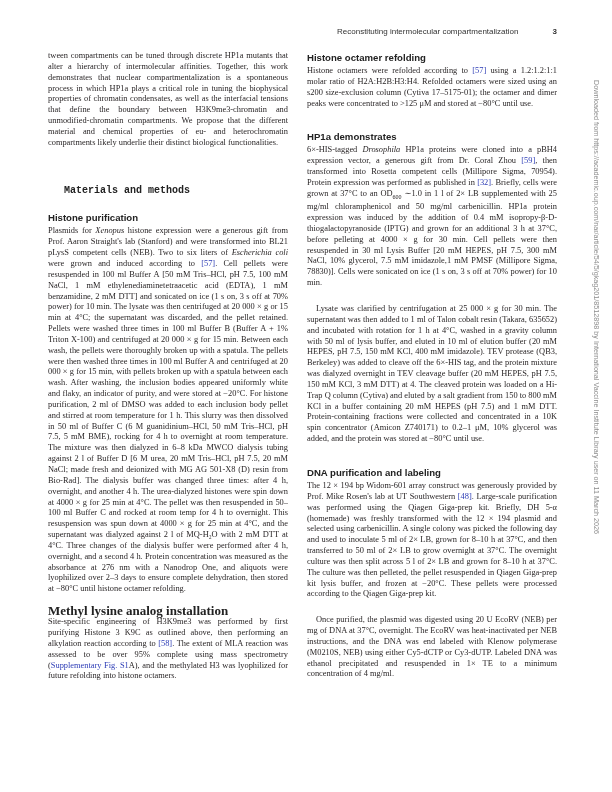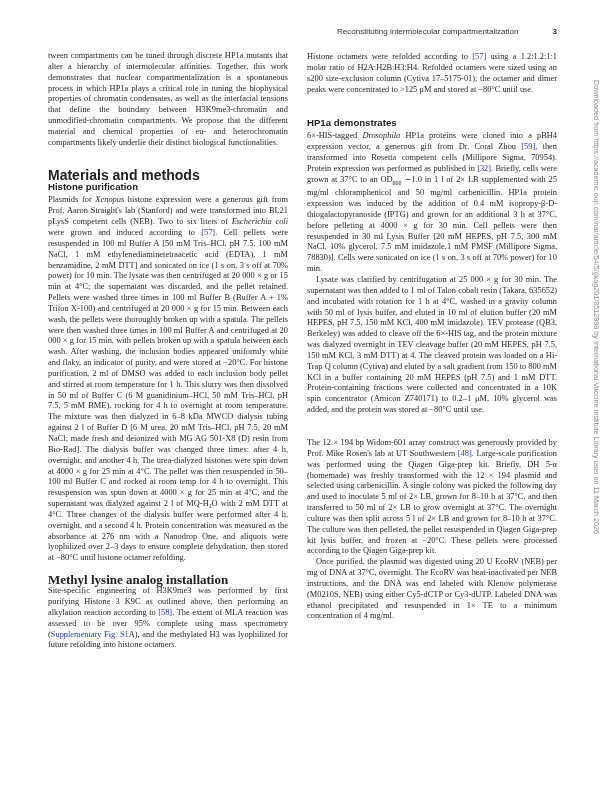--- a/index.html
+++ b/index.html
@@ -4,22 +4,22 @@
 <style>
   html, body { margin: 0; padding: 0; background: #ffffff; }
   body { width: 612px; height: 792px; position: relative; overflow: hidden; color: #231f20; }
   .header { position: absolute; top: 27px; left: 331px; width: 226px; font-family: "Liberation Sans", sans-serif; font-size: 8px; color: #333; }
   .header .title { position: absolute; left: 6px; top: 0; }
   .header .pageno { position: absolute; right: 0; top: 0; font-weight: bold; }
   .col { position: absolute; top: 51px; font-family: "Liberation Serif", serif; font-size: 8.4px; line-height: 10.85px; text-align: justify; hyphens: auto; }
   .col-left { left: 48px; width: 240px; }
   .col-right { left: 307px; width: 250px; top: 52px; }
   p { margin: 0; font-family: Liberation Serif, serif; }
-  p.indent { text-indent: 9px; }
-  .sec { font-family: Liberation Sans, sans-serif; font-weight: bold; font-size: 14px; color: #222; margin: 0; }
+  p.indent { text-indent: 9px; margin-top: 15px; }
+  .sec { font-family: Liberation Mono, monospace; font-weight: bold; font-size: 10px; color: #222; margin: 16px; }
   .subsec { font-family: "Liberation Sans", sans-serif; font-size: 9.6px; color: #222; margin: 0 0 2px 0; line-height: 12px; }
   .subsubsec { font-family: "Liberation Serif", serif; font-weight: bold; font-size: 13px; color: #222; margin: 0 0 1px 0; line-height: 11px; }
   .ref { color: #2b3bb5; }
   i { font-style: italic; }
   .watermark { position: absolute; left: 590px; top: 80px; width: 12px; height: 620px; }
   .watermark span { position: absolute; left: 0; top: 0; transform-origin: 0 0; transform: translate(11px, 0) rotate(90deg); white-space: nowrap; font-family: "Liberation Sans", sans-serif; font-size: 7.2px; color: #8c8c8c; }
 </style>
 </head>
 <body>
 
@@ -35,27 +35,29 @@
   <h2 class="sec">Materials and methods</h2>
   <h3 class="subsec" style="margin-top:1px;">Histone purification</h3>
   <p><span>Plasmids for </span><i>Xenopus</i><span> histone expression were a generous gift from Prof. Aaron Straight's lab (Stanford) and were transformed into BL21 pLysS competent cells (NEB). Two to six liters of </span><i>Escherichia coli</i><span> were grown and induced according to </span><a class="ref">[57]</a><span>. Cell pellets were resuspended in 100 ml Buffer A [50 mM Tris–HCl, pH 7.5, 100 mM NaCl, 1 mM ethylenediaminetetraacetic acid (EDTA), 1 mM benzamidine, 2 mM DTT] and sonicated on ice (1 s on, 3 s off at 70% power) for 10 min. The lysate was then centrifuged at 20 000 × g or 15 min at 4°C; the supernatant was discarded, and the pellet retained. Pellets were washed three times in 100 ml Buffer B (Buffer A + 1% Triton X-100) and centrifuged at 20 000 × g for 15 min. Between each wash, the pellets were thoroughly broken up with a spatula. The pellets were then washed three times in 100 ml Buffer A and centrifuged at 20 000 × g for 15 min, with pellets broken up with a spatula between each wash. After washing, the inclusion bodies appeared uniformly white and flaky, an indicator of purity, and were stored at −20°C. For histone purification, 2 ml of DMSO was added to each inclusion body pellet and stirred at room temperature for 1 h. This slurry was then dissolved in 50 ml of Buffer C (6 M guanidinium–HCl, 50 mM Tris–HCl, pH 7.5, 5 mM BME), rocking for 4 h to overnight at room temperature. The mixture was then dialyzed in 6–8 kDa MWCO dialysis tubing against 2 l of Buffer D [6 M urea, 20 mM Tris–HCl, pH 7.5, 20 mM NaCl; made fresh and deionized with MG AG 501-X8 (D) resin from Bio-Rad]. The dialysis buffer was changed three times: after 4 h, overnight, and another 4 h. The urea-dialyzed histones were spin down at 4000 × g for 25 min at 4°C. The pellet was then resuspended in 50–100 ml Buffer C and rocked at room temp for 4 h to overnight. This resuspension was spun down at 4000 × g for 25 min at 4°C, and the supernatant was dialyzed against 2 l of MQ-H₂O with 2 mM DTT at 4°C. Three changes of the dialysis buffer were performed after 4 h, overnight, and a second 4 h. Protein concentration was measured as the absorbance at 276 nm with a Nanodrop One, and aliquots were lyophilized over 2–3 days to ensure complete dehydration, then stored at −80°C until histone octamer refolding.</span></p>
 
   <div style="height: 10px;"></div>
   <h4 class="subsubsec">Methyl lysine analog installation</h4>
   <p><span>Site-specific engineering of H3K9me3 was performed by first purifying Histone 3 K9C as outlined above, then performing an alkylation reaction according to </span><a class="ref">[58]</a><span>. The extent of MLA reaction was assessed to be over 95% complete using mass spectrometry (</span><a class="ref">Supplementary Fig. S1</a><span>A), and the methylated H3 was lyophilized for future refolding into histone octamers.</span></p>
 </div>
 
 <div class="col col-right">
+  <h3 class="subsec">Histone octamer refolding</h3>
   <p><span>Histone octamers were refolded according to </span><a class="ref">[57]</a><span> using a 1.2:1.2:1:1 molar ratio of H2A:H2B:H3:H4. Refolded octamers were sized using an s200 size-exclusion column (Cytiva 17–5175-01); the octamer and dimer peaks were concentrated to &gt;125 μM and stored at −80°C until use.</span></p>
 
   <div style="height: 22px;"></div>
   <h3 class="subsec">HP1a demonstrates</h3>
   <p><span>6×-HIS-tagged </span><i>Drosophila</i><span> HP1a proteins were cloned into a pBH4 expression vector, a generous gift from Dr. Coral Zhou </span><a class="ref">[59]</a><span>, then transformed into Rosetta competent cells (Millipore Sigma, 70954). Protein expression was performed as published in </span><a class="ref">[32]</a><span>. Briefly, cells were grown at 37°C to an OD</span><sub style="font-size:6px;">600</sub><span> ∼1.0 in 1 l of 2× LB supplemented with 25 mg/ml chloramphenicol and 50 mg/ml carbenicillin. HP1a protein expression was induced by the addition of 0.4 mM isopropy-β-D-thiogalactopyranoside (IPTG) and grown for an additional 3 h at 37°C, before pelleting at 4000 × g for 30 min. Cell pellets were then resuspended in 30 ml Lysis Buffer [20 mM HEPES, pH 7.5, 300 mM NaCl, 10% glycerol, 7.5 mM imidazole,1 mM PMSF (Millipore Sigma, 78830)]. Cells were sonicated on ice (1 s on, 3 s off at 70% power) for 10 min.</span></p>
   <p class="indent">Lysate was clarified by centrifugation at 25 000 × g for 30 min. The supernatant was then added to 1 ml of Talon cobalt resin (Takara, 635652) and incubated with rotation for 1 h at 4°C, washed in a gravity column with 50 ml of lysis buffer, and eluted in 10 ml of elution buffer (20 mM HEPES, pH 7.5, 150 mM KCl, 400 mM imidazole). TEV protease (QB3, Berkeley) was added to cleave off the 6×-HIS tag, and the protein mixture was dialyzed overnight in TEV cleavage buffer (20 mM HEPES, pH 7.5, 150 mM KCl, 3 mM DTT) at 4. The cleaved protein was loaded on a Hi-Trap Q column (Cytiva) and eluted by a salt gradient from 150 to 800 mM KCl in a buffer containing 20 mM HEPES (pH 7.5) and 1 mM DTT. Protein-containing fractions were collected and concentrated in a 10K spin concentrator (Amicon Z740171) to 0.2–1 μM, 10% glycerol was added, and the protein was stored at −80°C until use.</p>
 
   <div style="height: 22px;"></div>
+  <h3 class="subsec">DNA purification and labeling</h3>
   <p><span>The 12 × 194 bp Widom-601 array construct was generously provided by Prof. Mike Rosen's lab at UT Southwestern </span><a class="ref">[48]</a><span>. Large-scale purification was performed using the Qiagen Giga-prep kit. Briefly, DH 5-α (homemade) was freshly transformed with the 12 × 194 plasmid and selected using carbenicillin. A single colony was picked the following day and used to inoculate 5 ml of 2× LB, grown for 8–10 h at 37°C, and then transferred to 50 ml of 2× LB to grow overnight at 37°C. The overnight culture was then split across 5 l of 2× LB and grown for 8–10 h at 37°C. The culture was then pelleted, the pellet resuspended in Qiagen Giga-prep kit lysis buffer, and frozen at −20°C. These pellets were processed according to the Qiagen Giga-prep kit.</span></p>
   <p class="indent">Once purified, the plasmid was digested using 20 U EcoRV (NEB) per mg of DNA at 37°C, overnight. The EcoRV was heat-inactivated per NEB instructions, and the DNA was end labeled with Klenow polymerase (M0210S, NEB) using either Cy5-dCTP or Cy3-dUTP. Labeled DNA was ethanol precipitated and resuspended in 1× TE to a minimum concentration of 4 mg/ml.</p>
 </div>
 
 <div class="watermark">
   <span>Downloaded from https://academic.oup.com/nar/article/54/5/gkag201/8512898 by International Vaccine Institute Library user on 11 March 2026</span>
 </div>
 
 </body></html>

